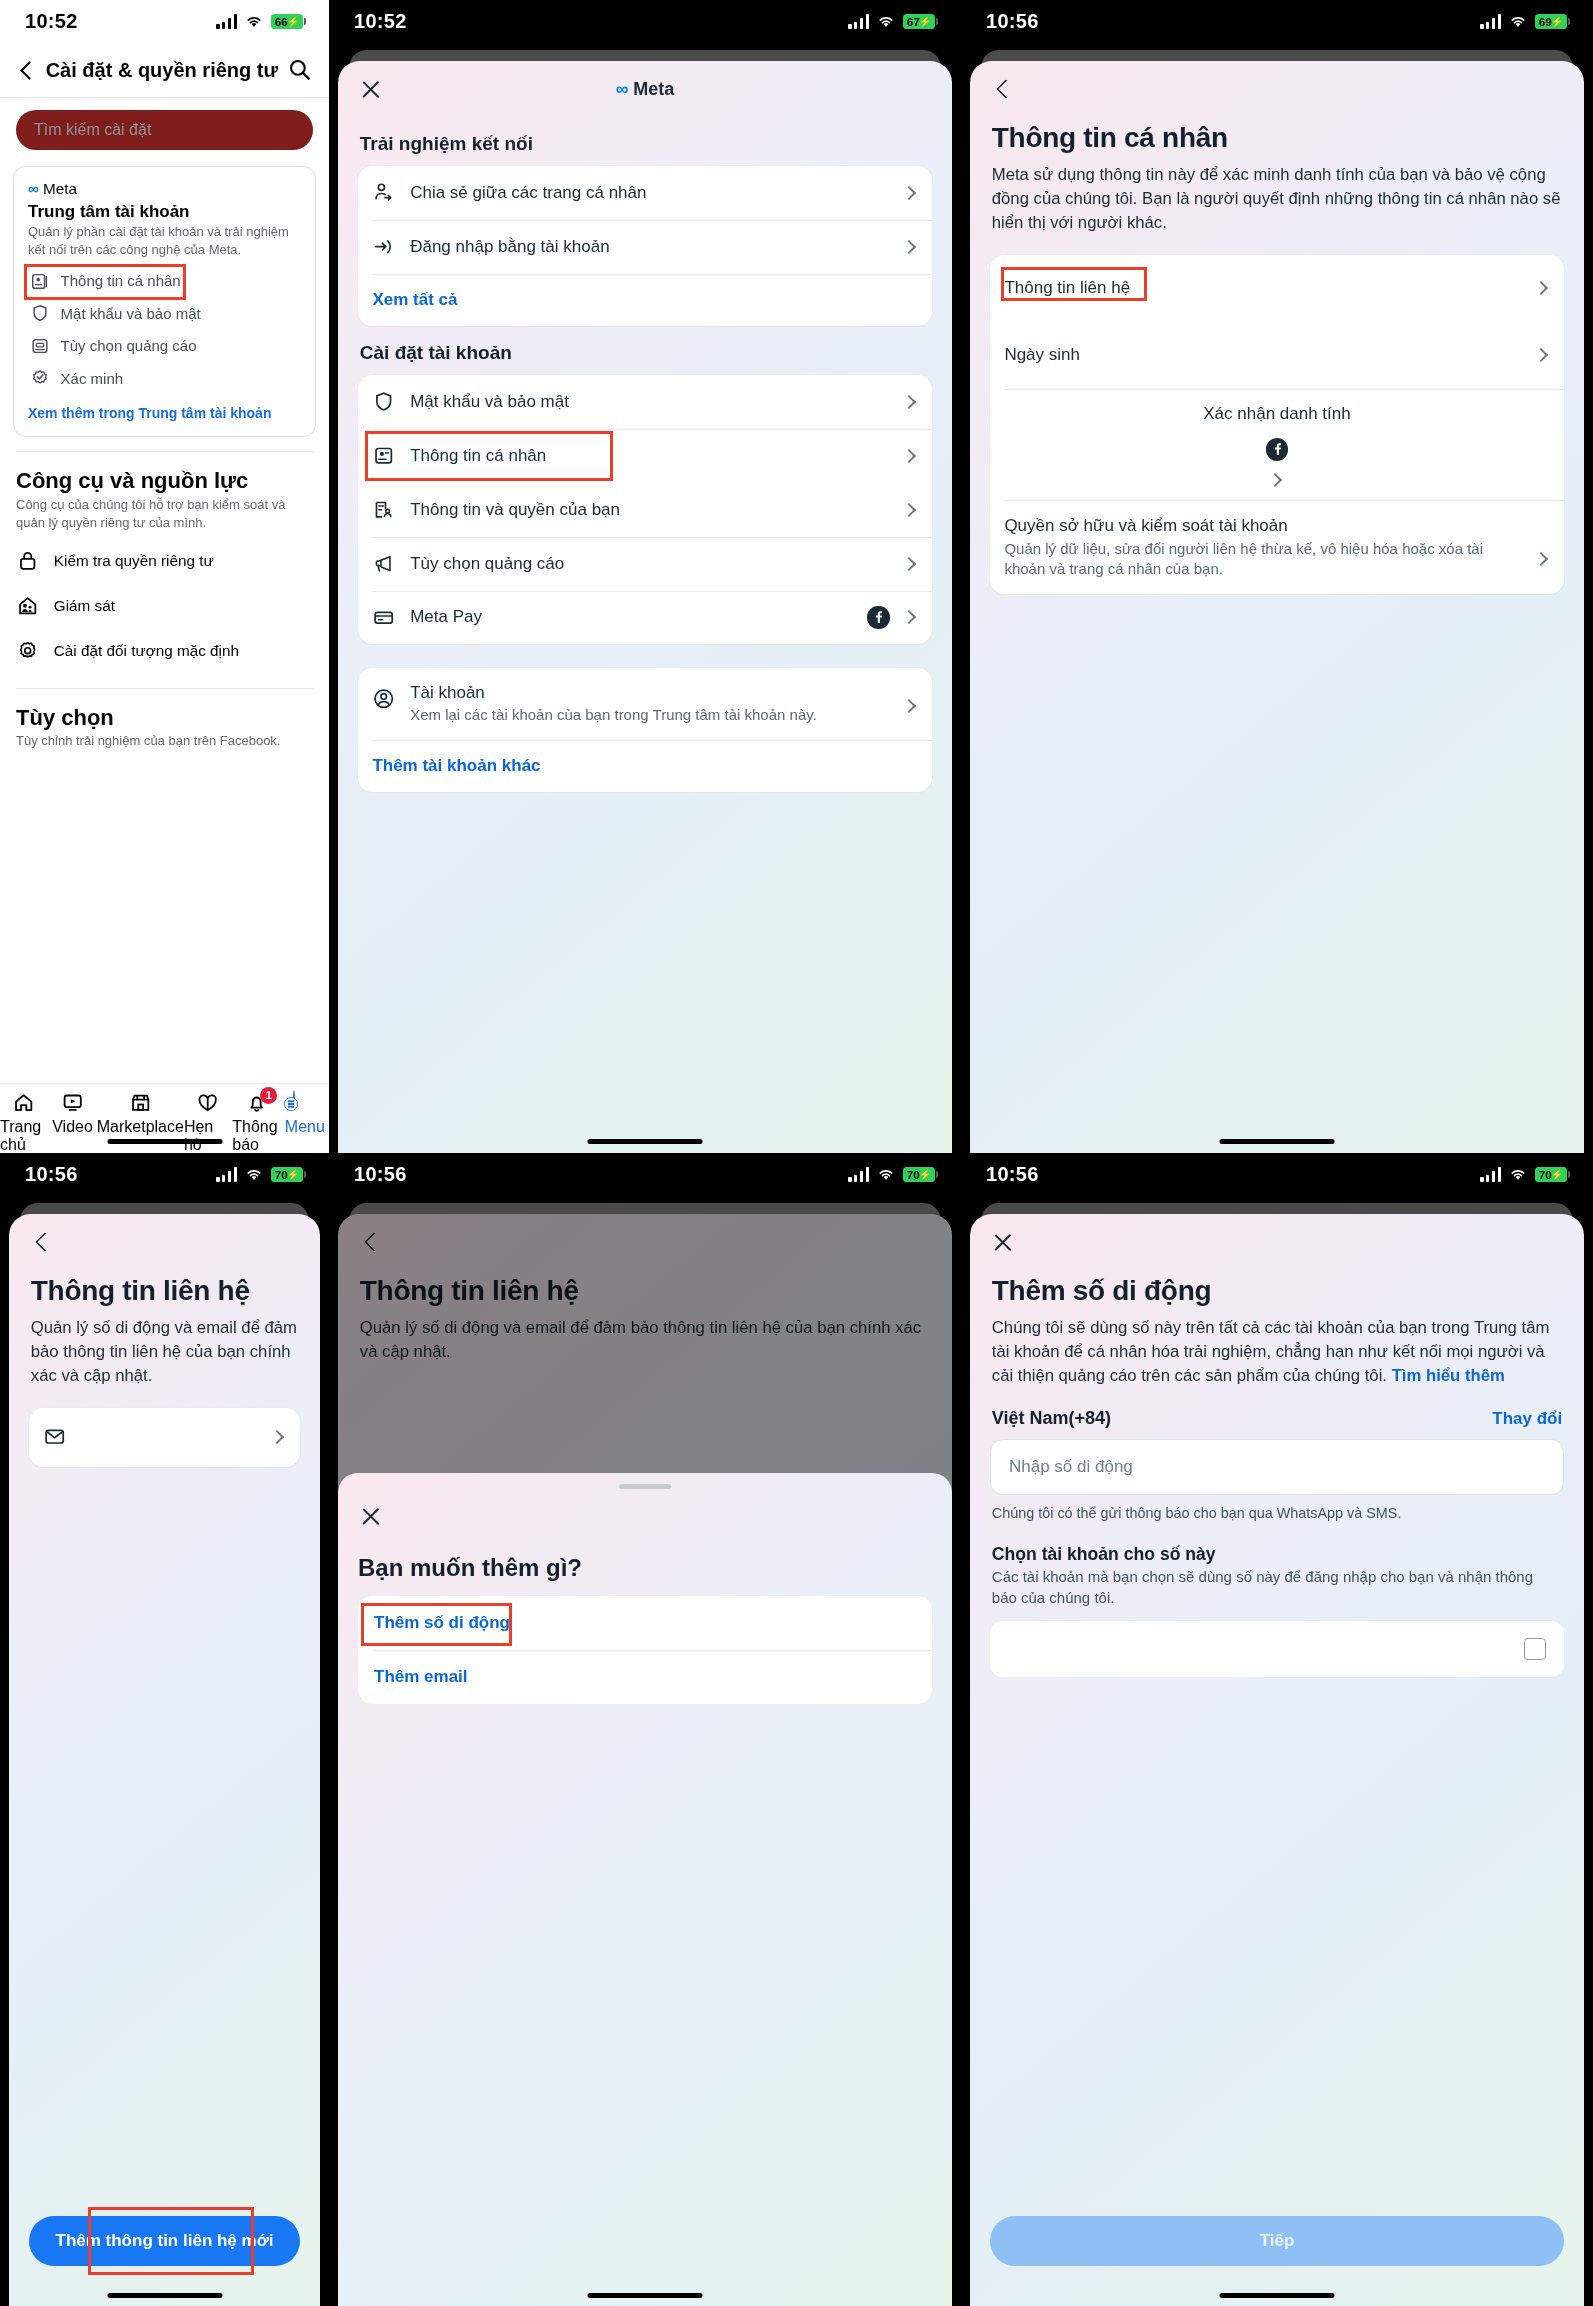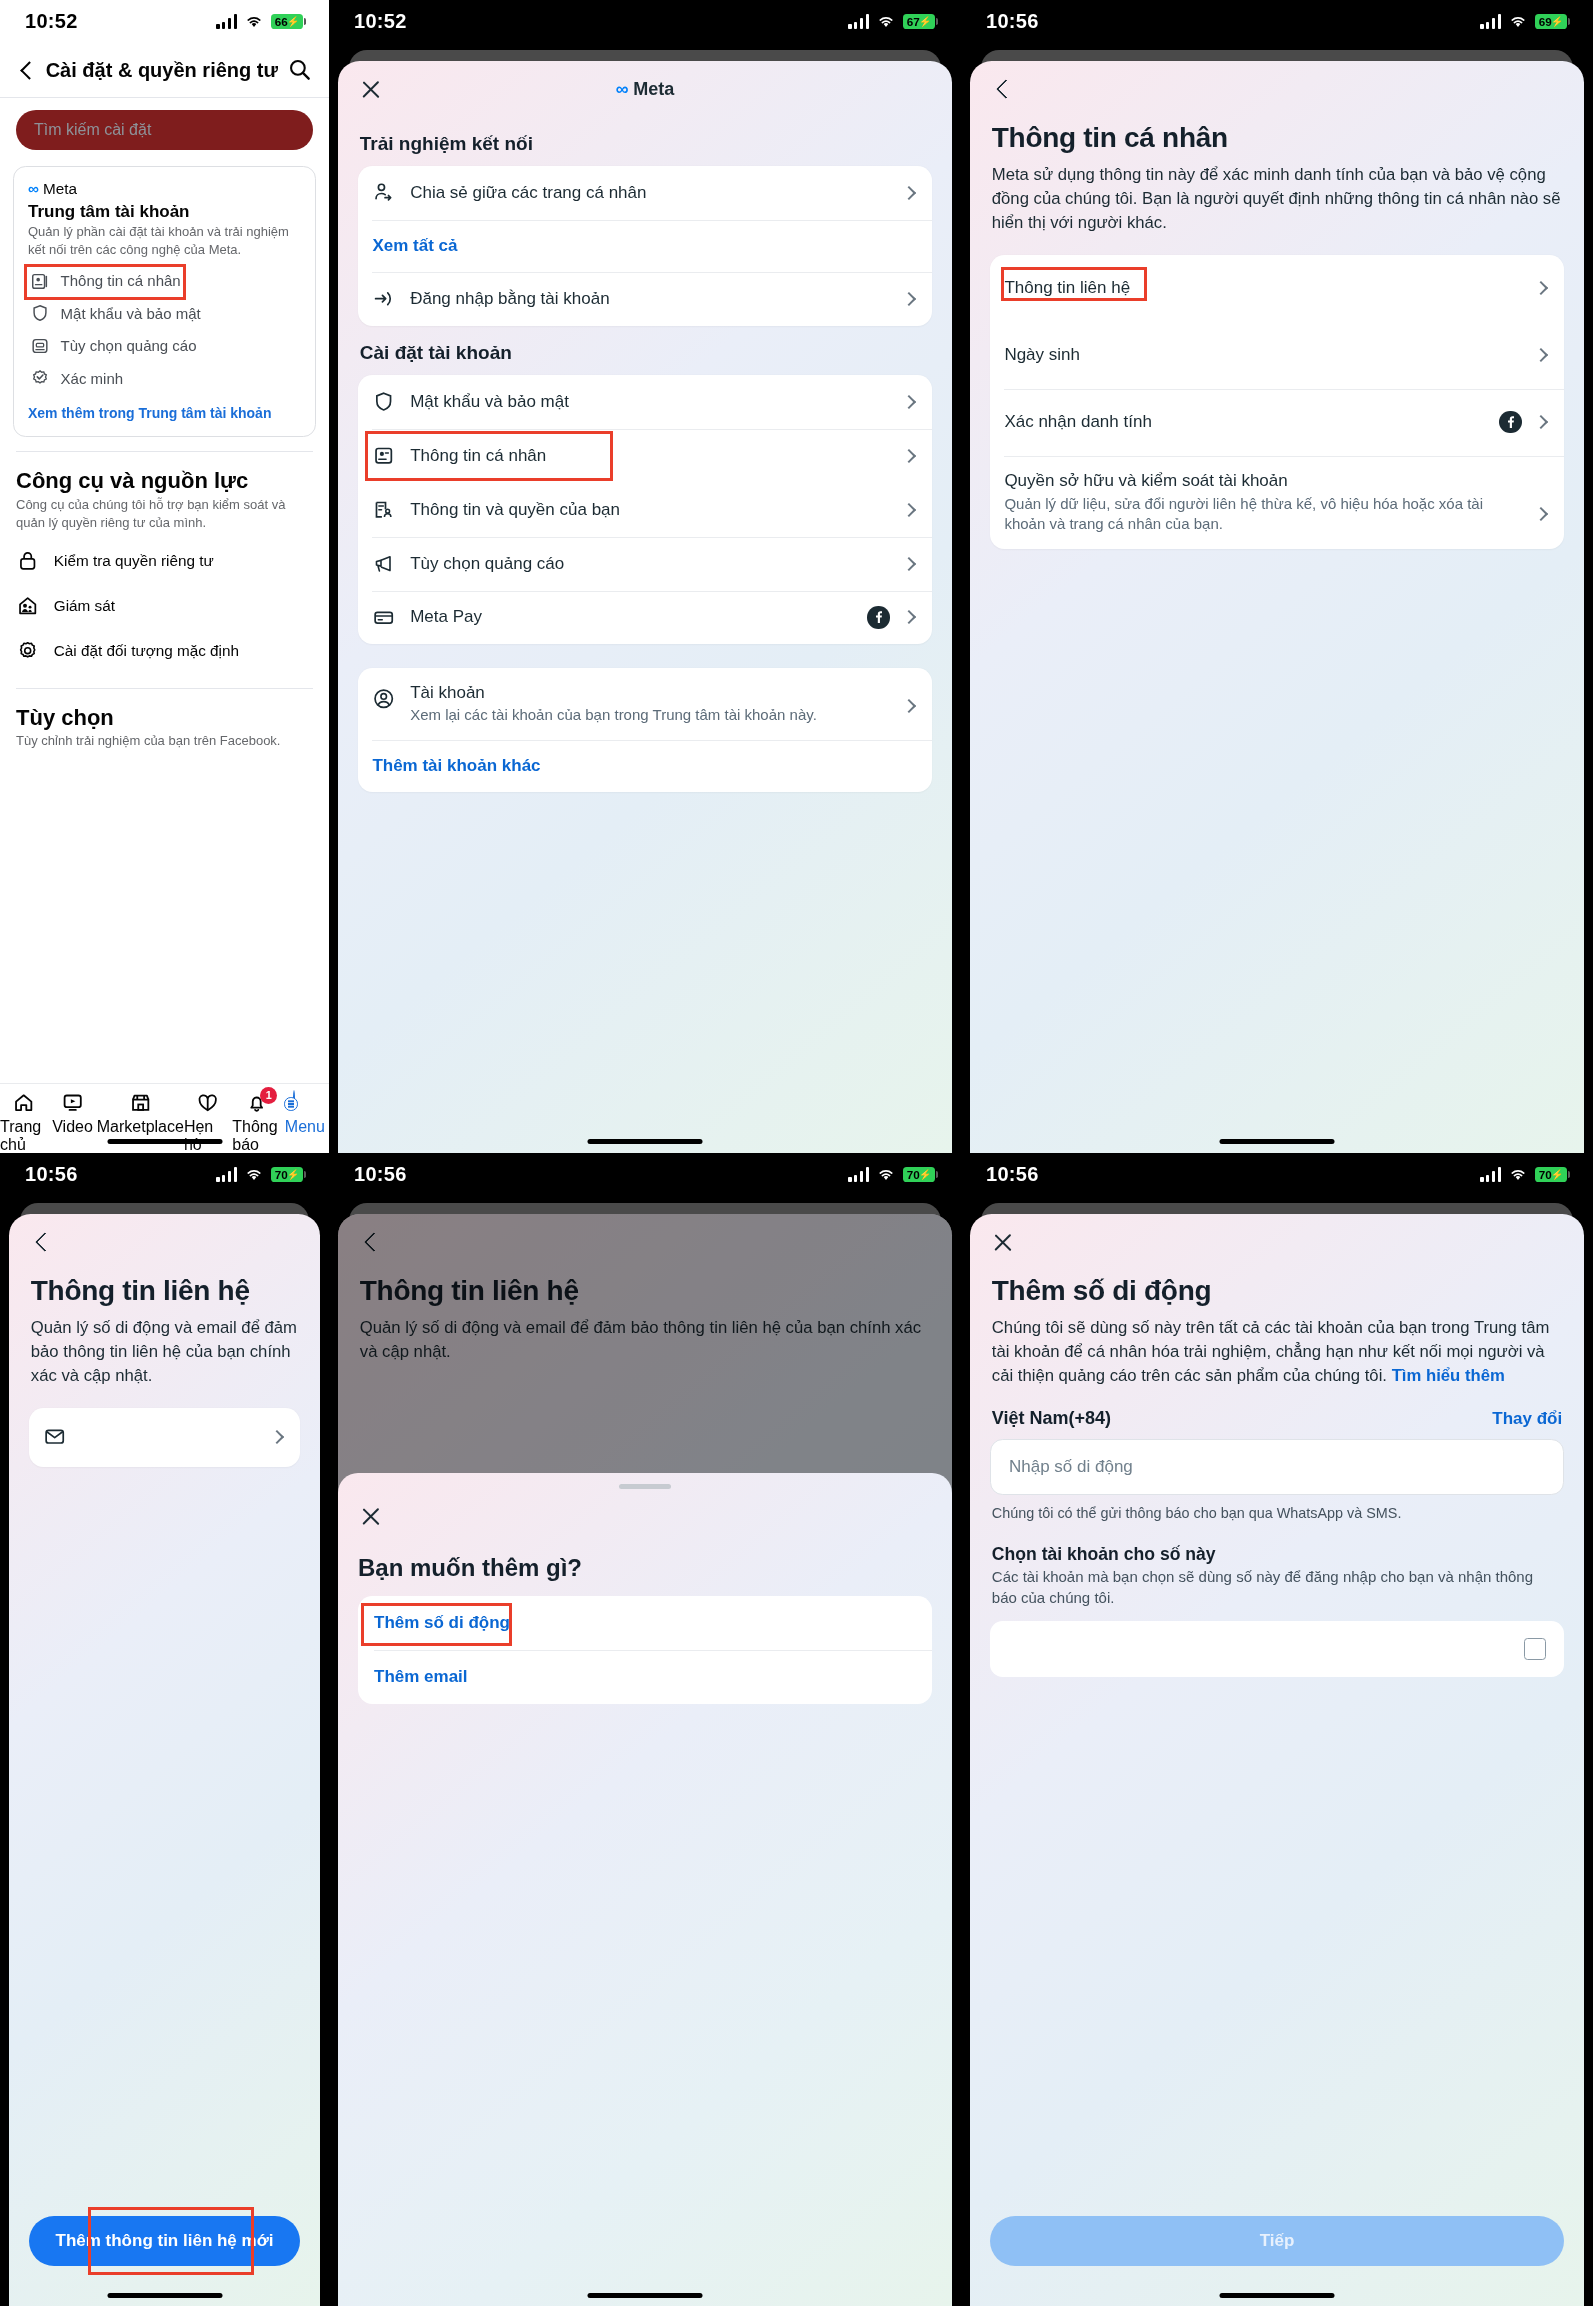--- a/index.html
+++ b/index.html
@@ -481,31 +481,31 @@
               <svg width="23.4" height="23.4" viewBox="0 0 26 26">
                   <circle cx="10.5" cy="7" r="3.4" stroke="#1c2b33" stroke-width="1.9" fill="none"></circle>
                   <path d="M4.5 19.5c0-3.4 2.7-5.6 6-5.6 1.6 0 3 .5 4.1 1.3" stroke="#1c2b33" stroke-width="1.9" fill="none" stroke-linecap="round"></path>
                   <path d="M14.5 18.5h6m-2.2-2.4l2.4 2.4-2.4 2.4" stroke="#1c2b33" stroke-width="1.9" fill="none" stroke-linecap="round" stroke-linejoin="round"></path>
                 </svg>
             </span>
             <span class="lbl">Chia sẻ giữa các trang cá nhân</span>
             <span class="chev"></span>
           </div>
           <div class="row">
-            <span class="lbl blue">Xem tất cả</span>
-          </div>
-          <div class="row">
             <span class="ico">
               <svg width="23.4" height="23.4" viewBox="0 0 26 26">
                   <path d="M4 13h11m-3.4-3.6L15.2 13l-3.6 3.6" stroke="#1c2b33" stroke-width="1.9" fill="none" stroke-linecap="round" stroke-linejoin="round"></path>
                   <path d="M17.5 6.5a9 9 0 010 13" stroke="#1c2b33" stroke-width="1.9" fill="none" stroke-linecap="round"></path>
                 </svg>
             </span>
             <span class="lbl">Đăng nhập bằng tài khoản</span>
             <span class="chev"></span>
+          </div>
+          <div class="row">
+            <span class="lbl blue">Xem tất cả</span>
           </div>
         </div>
 
         <div class="sect-title">Cài đặt tài khoản</div>
         <div class="card" style="position:relative;">
           <div class="row">
             <span class="ico">
               <svg width="23.4" height="23.4" viewBox="0 0 26 26">
                   <path d="M13 3.6l7.6 3v6c0 4.7-3.1 8.2-7.6 9.6-4.5-1.4-7.6-4.9-7.6-9.6v-6l7.6-3z" stroke="#1c2b33" stroke-width="1.9" fill="none"></path>
                 </svg>
@@ -634,21 +634,21 @@
           <div class="row" style="min-height:67px;">
             <span class="lbl">Thông tin liên hệ</span>
             <span class="chev"></span>
           </div>
           <div class="hl-box" style="left:10.8px; top:12.6px; width:146px; height:34px;"></div>
 
           <div class="row" style="min-height:67px;">
             <span class="lbl">Ngày sinh</span>
             <span class="chev"></span>
           </div>
-          <div class="row" style="min-height:67px;">
+          <div class="row" style="min-height:67px;flex-direction:column;">
             <span class="lbl">Xác nhận danh tính</span>
             <span class="fb-badge">
               <svg width="22.5" height="22.5" viewBox="0 0 25 25">
                   <circle cx="12.5" cy="12.5" r="11" fill="#1c2b33"></circle>
                   <path d="M14.4 12.9h1.9l.3-2.4h-2.2V9.1c0-.7.2-1.1 1.2-1.1h1.1V5.8c-.2 0-.9-.1-1.7-.1-1.8 0-3 1.1-3 3.1v1.7H10v2.4h2v6.1h2.4v-6.1z" fill="#fff"></path>
                 </svg>
             </span>
             <span class="chev"></span>
           </div>
           <div class="row" style="align-items:flex-start;">

